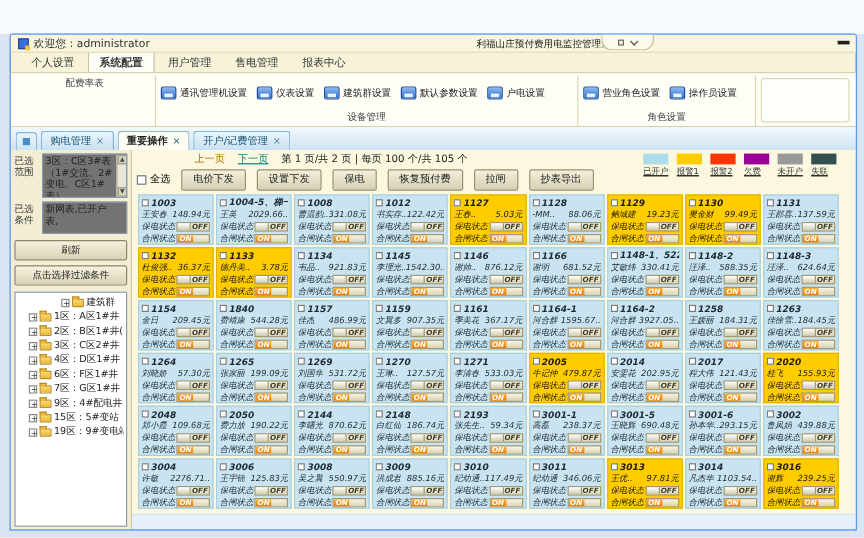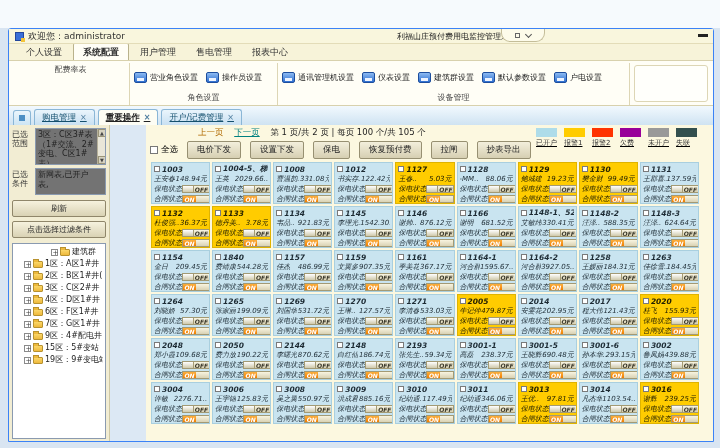--- a/index.html
+++ b/index.html
@@ -41,21 +41,21 @@
   .ricon::after { content:""; position:absolute; left:2px; right:2px; bottom:1px; height:3px; background:#eef4ff; }
   .rlabel { text-align:center; font-size:8px; color:#444; padding:1px 0 2px; }
   .rempty { flex:1; margin:2px 2px 3px 4px; background:#fffffb; border:1px solid #ddd6b5; border-radius:3px; }
 
   
   .doctabs { height:19px; background:linear-gradient(#f2f9fe,#cfe3f2); display:flex; align-items:flex-end; padding-left:4px; gap:3px; }
   .mini-tab { width:18px; height:15px; background:linear-gradient(#eaf5fc,#cde5f4); border:1px solid #8ab6d6; border-bottom:none;
     border-radius:3px 3px 0 0; display:flex; align-items:center; justify-content:center; }
   .mini-tab i { width:6px; height:6px; background:#4d8fc4; display:block; }
   .doc-tab { height:16px; padding:2px 7px; background:linear-gradient(#eaf5fc,#c8e0f2); border:1px solid #8ab6d6; border-bottom:none;
-    border-radius:3px 3px 0 0; font-size:8.5px; color:#14506e; display:flex; align-items:center; gap:4px; white-space:nowrap;text-decoration:underline; }
+    border-radius:3px 3px 0 0; font-size:8.5px; color:#14506e; display:flex; align-items:center; gap:4px; white-space:nowrap; }
   .doc-tab.active { background:#fdfdf4; font-weight:bold; color:#222; }
   .tab-close { font-size:8px; color:#4d7d9e; line-height:1; }
 
   
   .content { flex:1; display:flex; background:#dce8f4; overflow:hidden; }
 
   
   .sidebar { width:101px; flex:none; background:#f2edd3; border-right:1px solid #cfc8a5; padding:3px 3px 2px; font-size:8px; color:#222;
     display:flex; flex-direction:column; }
   .frow { display:flex; gap:2px; margin-bottom:3px; }
@@ -70,21 +70,21 @@
     border-radius:2px; font-size:8px; padding:2px 0; color:#222; text-align:center; font-family:inherit; }
   .tree { flex:1; margin-top:3px; background:#fff; border:1px solid #8a9ab0; overflow:hidden; padding:2px; line-height:1.45; }
   .tree-row { display:flex; align-items:center; gap:2px; white-space:nowrap; overflow:hidden; height:12px;padding-left:36px; }
   .tree-row.child { padding-left:9px; }
   .expander { flex:none; width:7px; height:7px; background:#fff; border:1px solid #8a8a8a; position:relative; }
   .expander::before { content:"+"; position:absolute; left:0; top:-1px; width:7px; text-align:center; font-size:7px; line-height:8px; color:#444; }
   .folder { flex:none; width:10px; height:7px; background:linear-gradient(#fbd76a,#eeb93c); border:1px solid #b8922f; border-radius:1px; position:relative; margin-top:1px; }
   .folder::before { content:""; position:absolute; left:-1px; top:-3px; width:4px; height:2px; background:#eeb93c; border:1px solid #b8922f; border-bottom:none; }
 
   
-  .rightpane { flex:1; display:flex; overflow:hidden;margin-left:36px; }
+  .rightpane { flex:1; display:flex; flex-direction:column; overflow:hidden; }
   .panel-top { background:#fcf8e0; padding:2px 4px 4px; position:relative; }
   .pager { margin-left:48px; font-size:8.5px; color:#222; height:12px; white-space:nowrap; }
   .pager .prev { color:#b06a00; margin-right:8px; }
   .pager .next { color:#008080; text-decoration:underline; margin-right:8px; }
   .actions { display:flex; align-items:center; gap:9px; margin-top:2px; }
   .selall { display:flex; align-items:center; gap:3px; font-size:8.5px; }
   .cbx { width:8px; height:8px; background:#fff; border:1px solid #777; display:inline-block; }
   .act-btn { background:linear-gradient(#f3efdc,#d6cfb2); border:1px solid #979072; border-radius:2px;
     font-size:8.5px; padding:2px 9px; color:#222; font-family:inherit; white-space:nowrap; }
   .legend { position:absolute; right:16px; top:3px; display:flex; gap:7px; }
@@ -134,64 +134,64 @@
 
         <span class="menu-item">售电管理</span>
 
         <span class="menu-item">报表中心</span>
       </div>
 
     <div class="ribbon">
       <div class="rgroup" style="min-width:118px">
         <div class="rlabel">配费率表</div>
       </div>
+      <div class="rgroup" style="min-width:352px">
+        <div class="rbtns">
+
+            <span class="rbtn">
+              <i class="ricon"></i>
+              <span>通讯管理机设置</span>
+            </span>
+
+            <span class="rbtn">
+              <i class="ricon"></i>
+              <span>仪表设置</span>
+            </span>
+
+            <span class="rbtn">
+              <i class="ricon"></i>
+              <span>建筑群设置</span>
+            </span>
+
+            <span class="rbtn">
+              <i class="ricon"></i>
+              <span>默认参数设置</span>
+            </span>
+
+            <span class="rbtn">
+              <i class="ricon"></i>
+              <span>户电设置</span>
+            </span>
+          </div>
+        <div class="rlabel">设备管理</div>
+      </div>
       <div class="rgroup" style="min-width:148px">
         <div class="rbtns">
 
             <span class="rbtn">
               <i class="ricon"></i>
               <span>营业角色设置</span>
             </span>
 
             <span class="rbtn">
               <i class="ricon"></i>
               <span>操作员设置</span>
             </span>
           </div>
         <div class="rlabel">角色设置</div>
-      </div>
-      <div class="rgroup" style="min-width:352px">
-        <div class="rbtns">
-
-            <span class="rbtn">
-              <i class="ricon"></i>
-              <span>通讯管理机设置</span>
-            </span>
-
-            <span class="rbtn">
-              <i class="ricon"></i>
-              <span>仪表设置</span>
-            </span>
-
-            <span class="rbtn">
-              <i class="ricon"></i>
-              <span>建筑群设置</span>
-            </span>
-
-            <span class="rbtn">
-              <i class="ricon"></i>
-              <span>默认参数设置</span>
-            </span>
-
-            <span class="rbtn">
-              <i class="ricon"></i>
-              <span>户电设置</span>
-            </span>
-          </div>
-        <div class="rlabel">设备管理</div>
       </div>
       <div class="rempty"></div>
     </div>
 
     <div class="doctabs">
       <span class="mini-tab">
           <i></i>
         </span>
       <span style="display:flex;gap:3px;align-items:flex-end">
 

